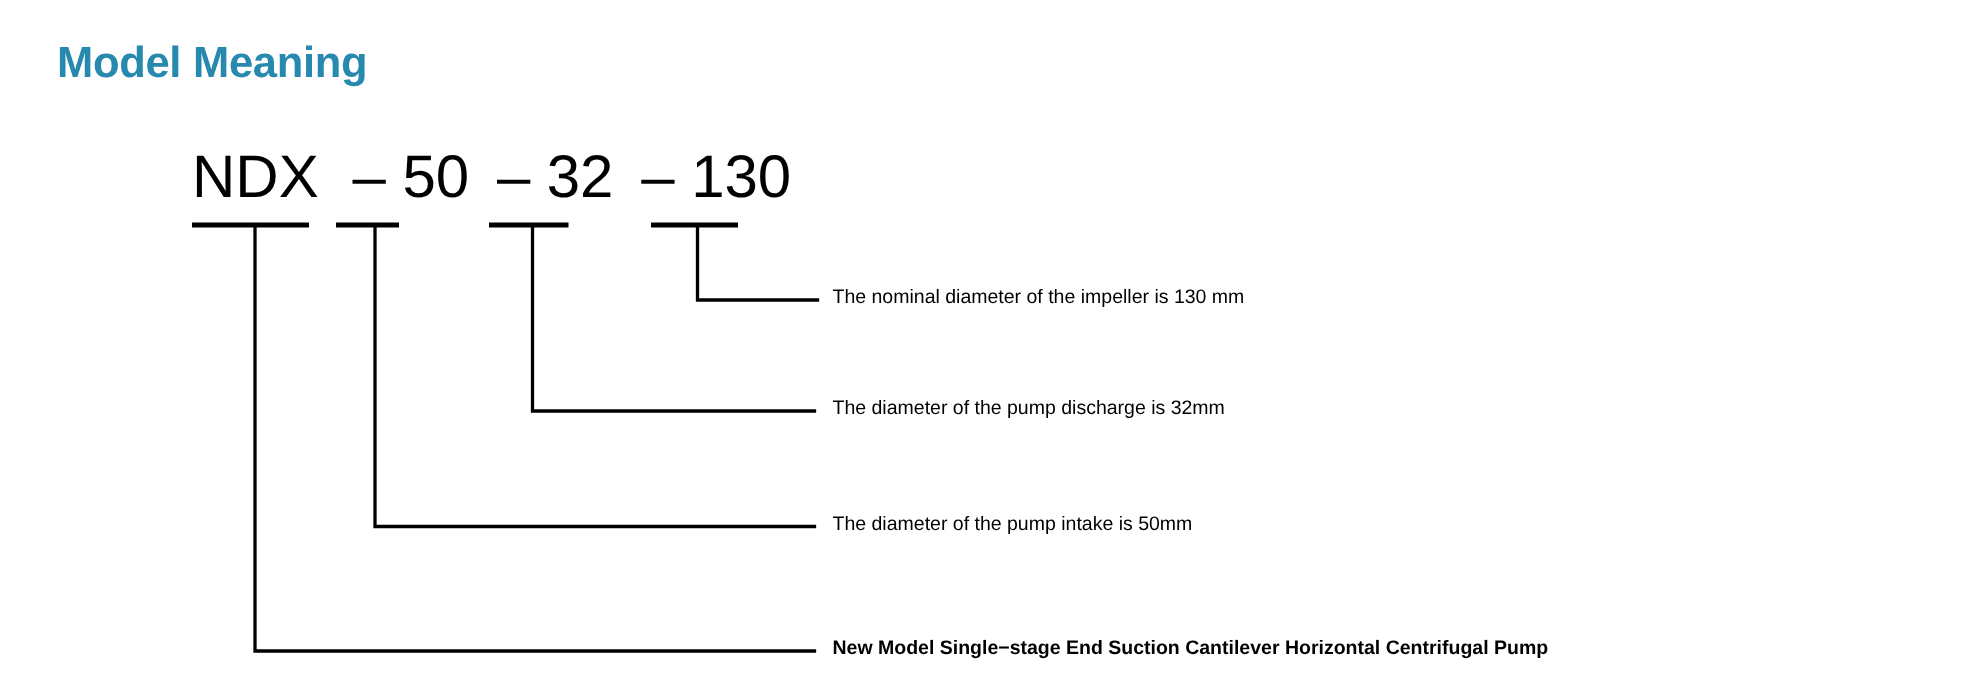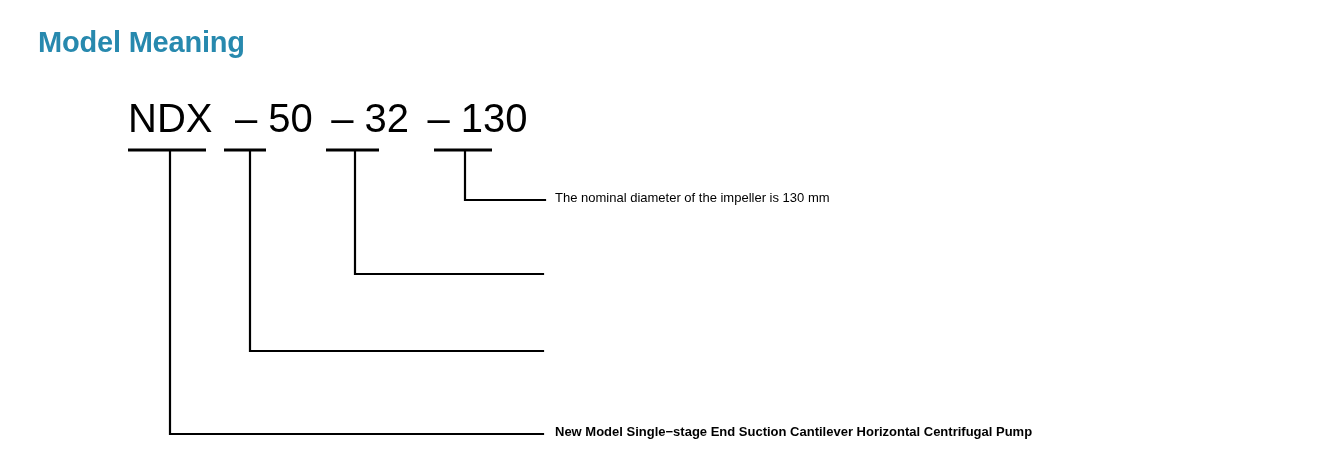--- a/index.html
+++ b/index.html
@@ -102,17 +102,19 @@
 
     <polyline class="leader" points="355,150 355,274 543,274"></polyline>
 
     <polyline class="leader" points="250,150 250,351 543,351"></polyline>
 
     <polyline class="leader" points="170,150 170,434 543,434"></polyline>
   </svg>
 
   <div class="callout-label callout-impeller">The nominal diameter of the impeller is 130 mm</div>
 
+  <div class="callout-label callout-discharge">The diameter of the pump discharge is 32mm</div>
 
+  <div class="callout-label callout-intake">The diameter of the pump intake is 50mm</div>
 
   <div class="callout-label callout-model">New Model Single−stage End Suction Cantilever Horizontal Centrifugal Pump</div>
 
 </div>
 
 </body></html>

